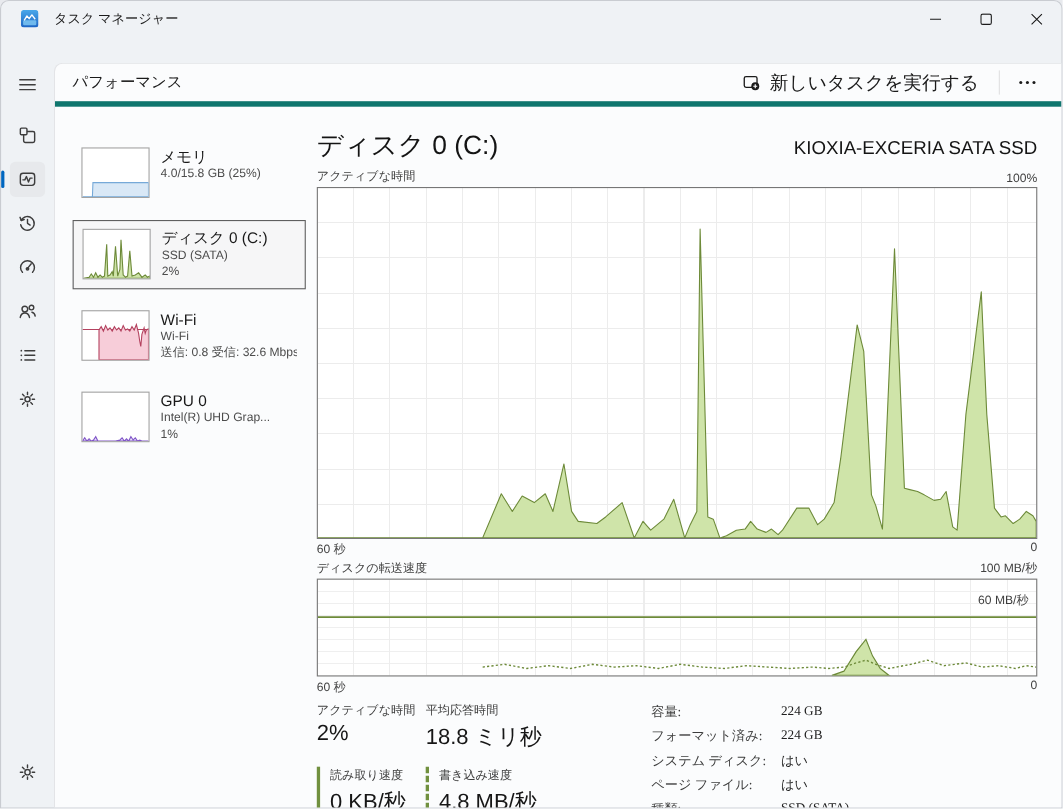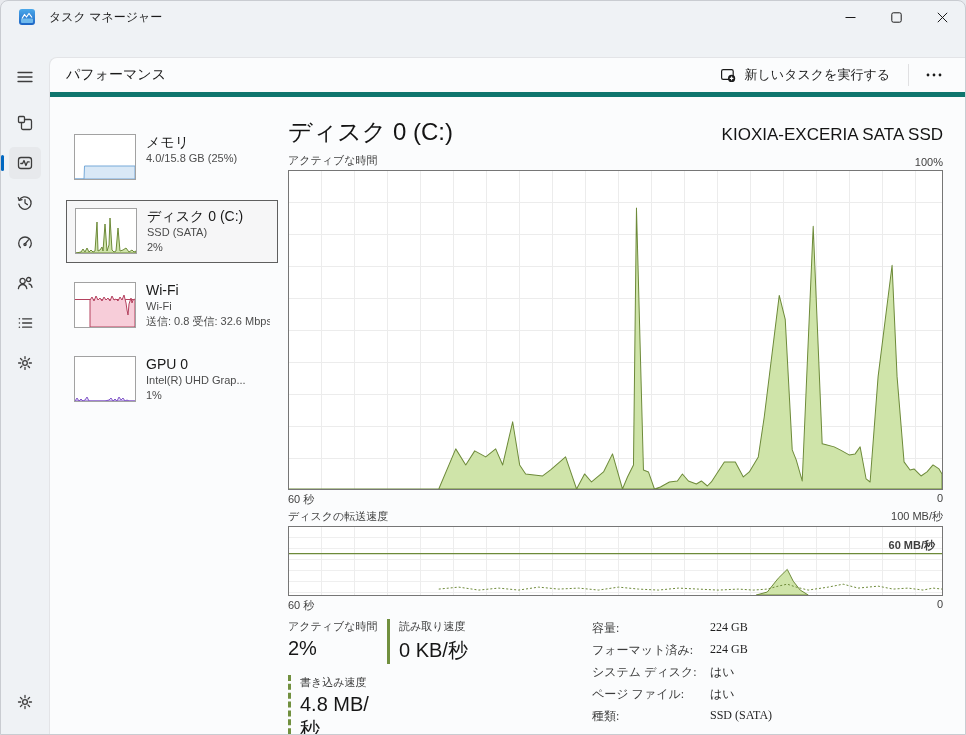--- a/index.html
+++ b/index.html
@@ -24,21 +24,21 @@
   .nav-btn.selected { background:#e7e9ec; }
   .accent-pill { position:absolute; left:-8px; top:8px; width:3px; height:16px; border-radius:2px; background:#0067c0; }
   .nav-settings { position:absolute; left:8px; bottom:8px; }
 
   
   .card { position:absolute; left:48px; top:56px; right:0; bottom:0; background:#fbfcfd;
           border:1px solid #e3e4e7; border-right:0; border-bottom:0; border-top-left-radius:8px; }
   .card-header { height:39px; display:flex; align-items:center; padding:0 14px 0 16px; border-bottom:5px solid #0f766e; }
   .page-title { font-size:14px; color:#1a1a1a; }
   .header-right { margin-left:auto; display:flex; align-items:center; }
-  .run-task-btn { display:flex; align-items:center; gap:9px; font-size:13px; color:#1b1b1b; padding:6px 10px; border-radius:4px;justify-content:center; }
+  .run-task-btn { display:flex; align-items:center; gap:9px; font-size:17px; color:#1b1b1b; padding:6px 10px; border-radius:4px;justify-content:center; }
   .header-divider { width:1px; height:22px; background:#e0e0e2; margin:0 8px; }
   .more-btn { width:34px; height:26px; display:flex; align-items:center; justify-content:center; border-radius:4px; }
 
   
   .perf-list { position:absolute; left:16px; top:56px; width:212px; }
   .perf-item { display:flex; gap:10px; padding:7px 8px; align-items:flex-start; }
   .perf-item.selected { border:1px solid #5f5f5f; background:#f6f6f7; }
   .mini { width:62px; height:46px; background:#fff; border:1px solid #a2a2a2; flex:none; }
   .mini svg { display:block; width:100%; height:100%; }
   .perf-txt { min-width:0; }
@@ -50,23 +50,23 @@
   .main { position:absolute; left:238px; top:58px; width:655px; }
   .title-row { display:flex; align-items:baseline; justify-content:space-between; height:38px; }
   .disk-title { font-size:24px; font-weight:400; color:#141414; }
   .device-name { font-size:17px; color:#141414; }
   .axis-row { display:flex; justify-content:space-between; font-size:11px; color:#414141; height:16px; align-items:flex-end; padding-bottom:2px; }
   .axis-row.below { align-items:flex-start; padding-top:2px; height:14px; }
   .chart { position:relative; border:1px solid #767676; background:
       repeating-linear-gradient(to right,  transparent 0 32px, #ececec 32px 33px),
       repeating-linear-gradient(to bottom, transparent 0 31px, #ececec 31px 32px), #fff; }
   .chart1 { height:320px; }
-  .chart2 { height:70px; background:
+  .chart2 { height:89px; background:
       repeating-linear-gradient(to right,  transparent 0 32px, #ededed 32px 33px),
-      repeating-linear-gradient(to bottom, transparent 0 10px, #efefef 10px 11px), #fff; font-weight: bold; }
+      repeating-linear-gradient(to bottom, transparent 0 10px, #efefef 10px 11px), #fff; }
   .chart svg { position:absolute; inset:0; width:100%; height:100%; }
   .scale-marker-label { position:absolute; right:7px; top:11px; font-size:11px; color:#3e3e3e; }
   .row-gap { height:6px; }
 
   
   .stats { display:flex; margin-top:9px; }
   .stat-grid { display:grid; grid-template-columns:99px 160px; row-gap:11px; }
   .stat-label { font-size:11px; color:#3e3e3e; margin-bottom:3px; }
   .stat-value { font-size:20px; color:#161616; }
   .speed { padding-left:9px; }
@@ -302,20 +302,24 @@
         <span>60 秒</span>
         <span>0</span>
       </div>
 
       <div class="stats">
         <div class="stat-grid">
           <div>
             <div class="stat-label">アクティブな時間</div>
             <div class="stat-value">2%</div>
           </div>
+          <div>
+            <div class="stat-label">平均応答時間</div>
+            <div class="stat-value">18.8 ミリ秒</div>
+          </div>
           <div class="speed read">
             <div class="stat-label">読み取り速度</div>
             <div class="stat-value">0 KB/秒</div>
           </div>
           <div class="speed write">
             <div class="stat-label">書き込み速度</div>
             <div class="stat-value">4.8 MB/秒</div>
           </div>
         </div>
         <div class="details">

